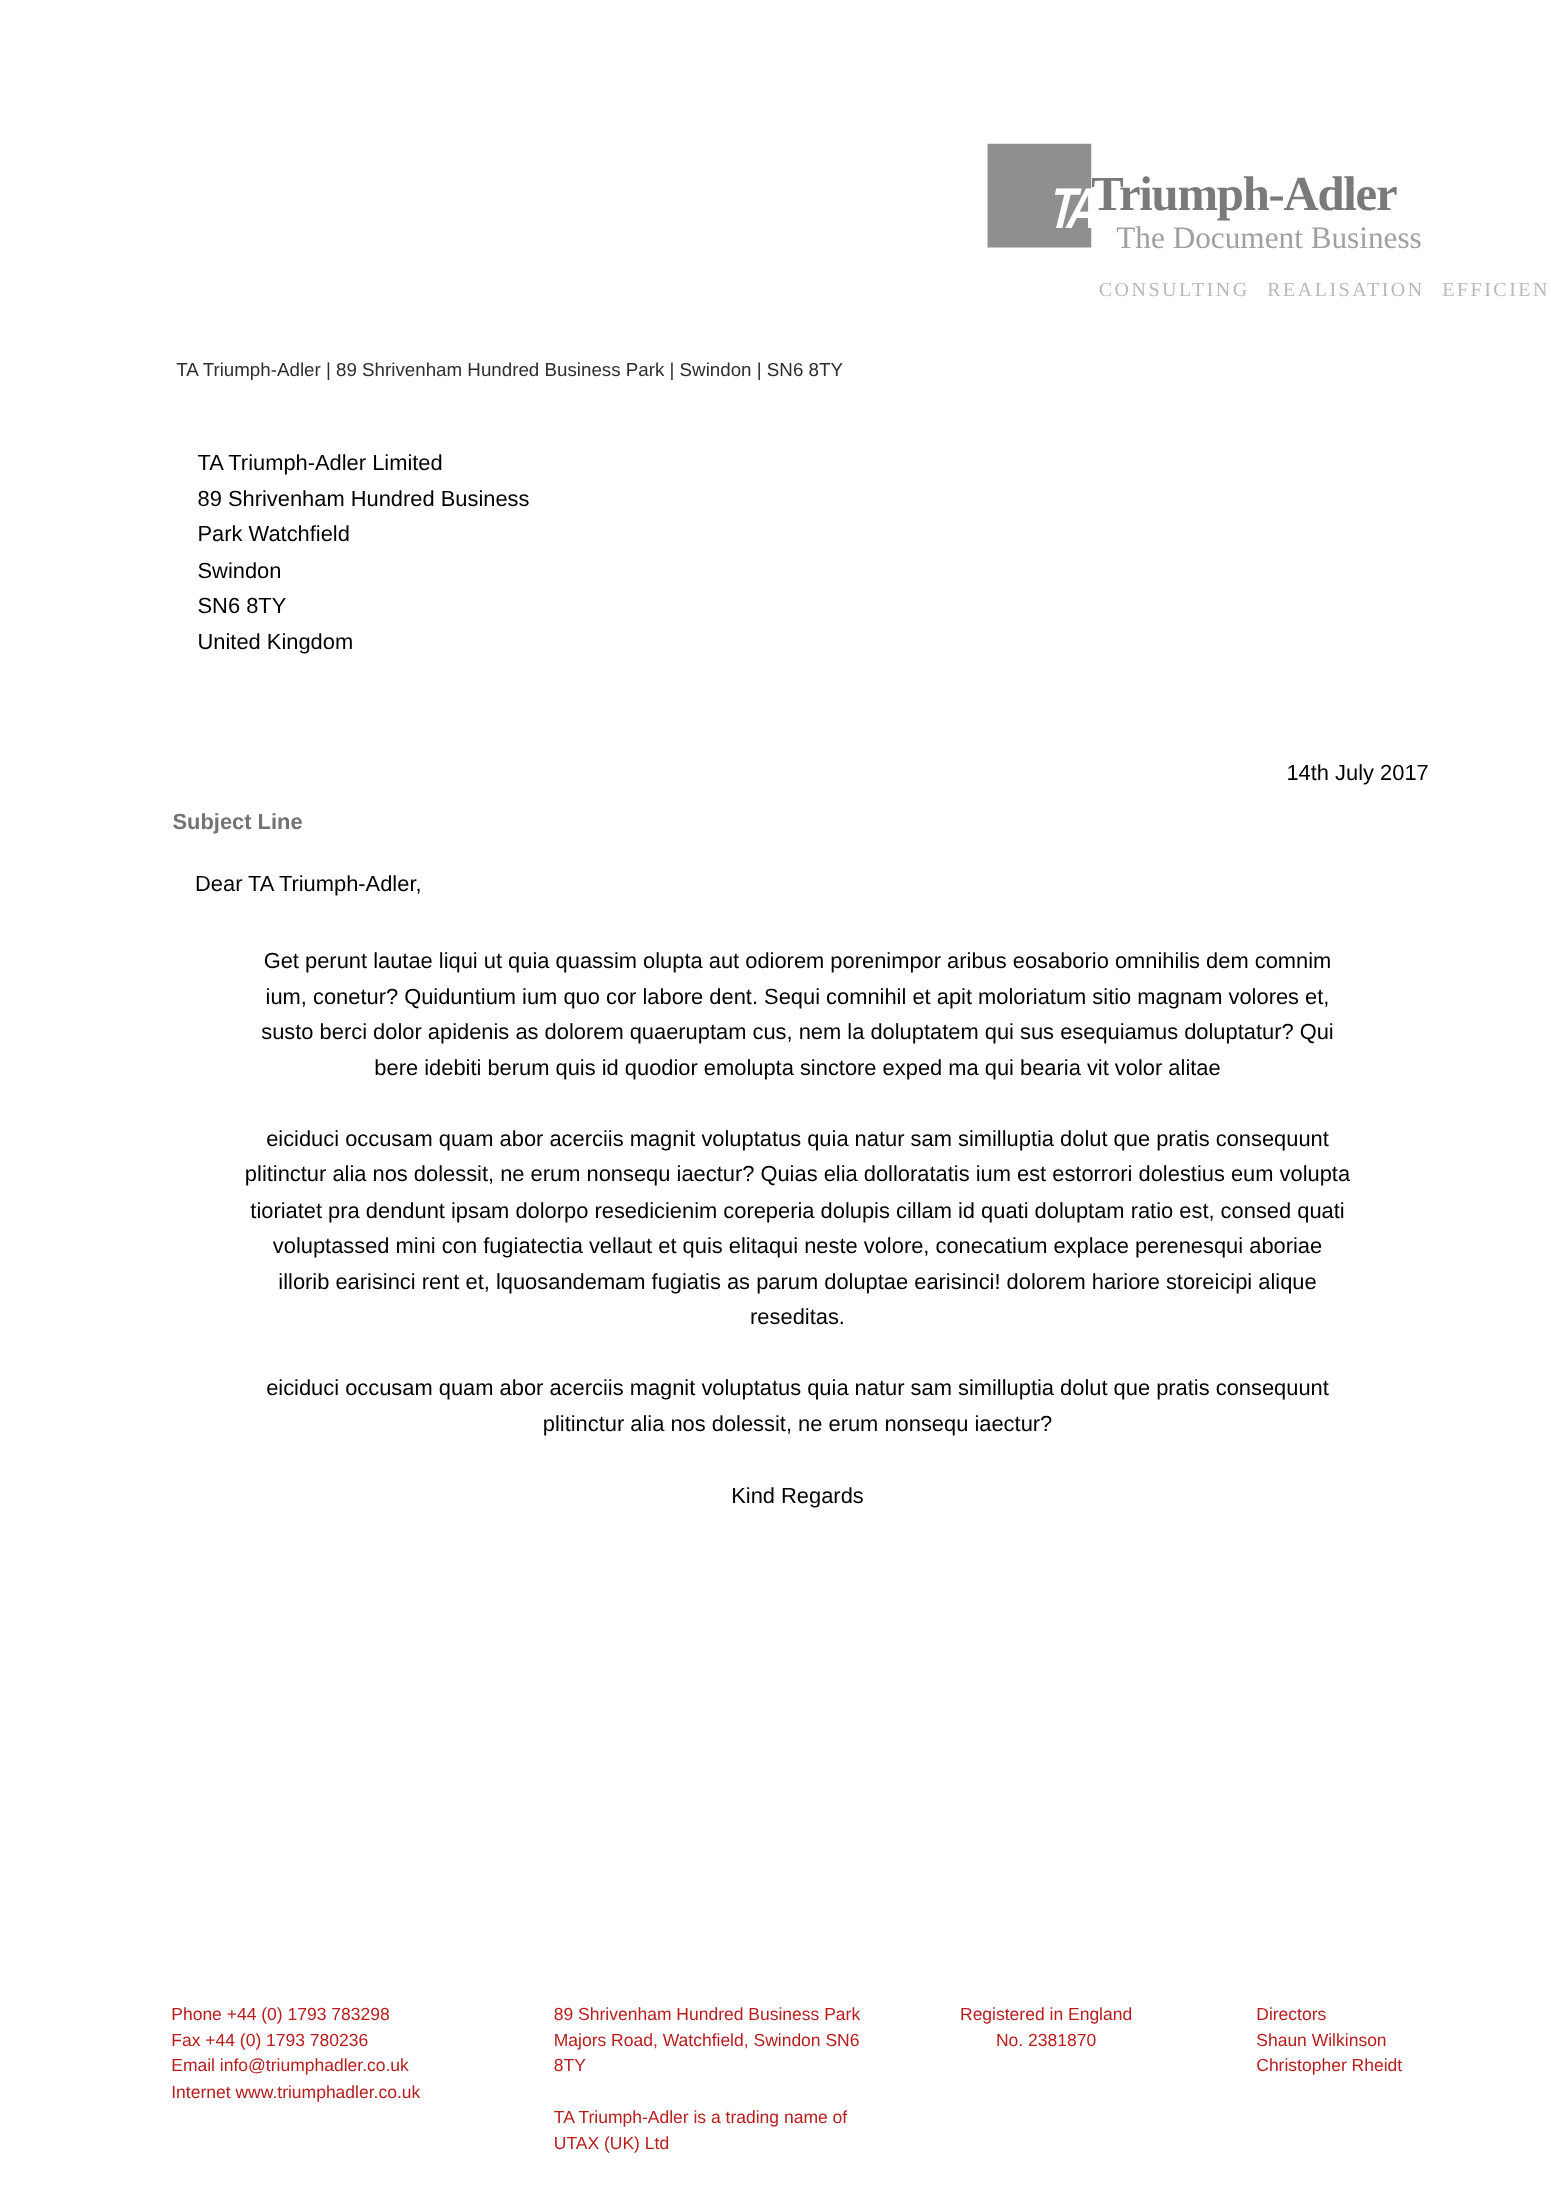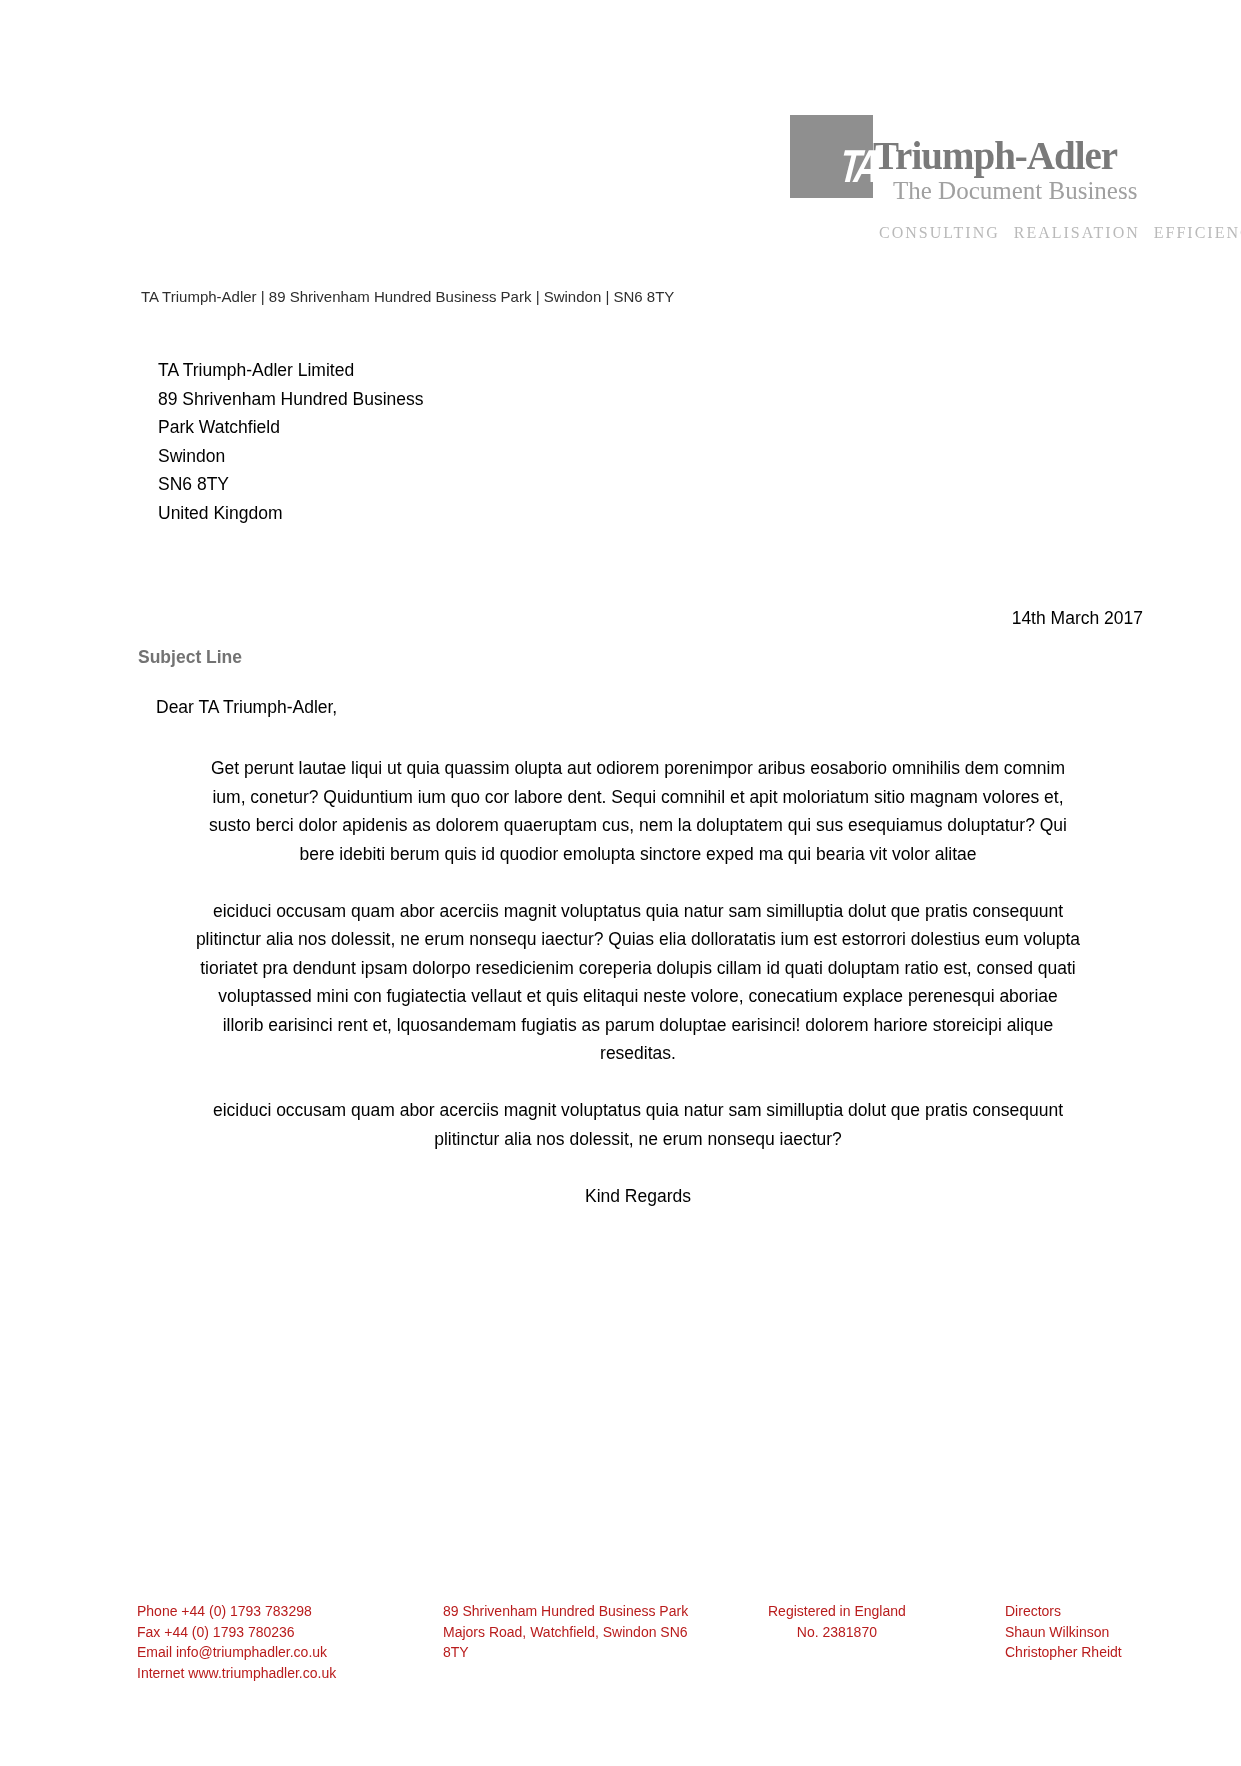--- a/index.html
+++ b/index.html
@@ -60,36 +60,37 @@
       <div class="logo-brand">Triumph-Adler</div>
       <div class="logo-tagline">The Document Business</div>
       <div class="logo-subtagline">CONSULTING REALISATION EFFICIENCY</div>
     </div>
   </div>
 
   <div class="sender-line">TA Triumph-Adler | 89 Shrivenham Hundred Business Park | Swindon | SN6 8TY</div>
 
   <div class="recipient">TA Triumph-Adler Limited<br>89 Shrivenham Hundred Business<br>Park Watchfield<br>Swindon<br>SN6 8TY<br>United Kingdom</div>
 
-  <div class="date">14th March 2017</div>
+  <div class="date">14th July 2017</div>
 
   <div class="subject">Subject Line</div>
 
   <div class="salutation">Dear TA Triumph-Adler,</div>
 
   <div class="body">
     <p>Get perunt lautae liqui ut quia quassim olupta aut odiorem porenimpor aribus eosaborio omnihilis dem comnim<br>ium, conetur? Quiduntium ium quo cor labore dent. Sequi comnihil et apit moloriatum sitio magnam volores et,<br>susto berci dolor apidenis as dolorem quaeruptam cus, nem la doluptatem qui sus esequiamus doluptatur? Qui<br>bere idebiti berum quis id quodior emolupta sinctore exped ma qui bearia vit volor alitae</p>
     <p>eiciduci occusam quam abor acerciis magnit voluptatus quia natur sam similluptia dolut que pratis consequunt<br>plitinctur alia nos dolessit, ne erum nonsequ iaectur? Quias elia dolloratatis ium est estorrori dolestius eum volupta<br>tioriatet pra dendunt ipsam dolorpo resedicienim coreperia dolupis cillam id quati doluptam ratio est, consed quati<br>voluptassed mini con fugiatectia vellaut et quis elitaqui neste volore, conecatium explace perenesqui aboriae<br>illorib earisinci rent et, lquosandemam fugiatis as parum doluptae earisinci! dolorem hariore storeicipi alique<br>reseditas.</p>
     <p>eiciduci occusam quam abor acerciis magnit voluptatus quia natur sam similluptia dolut que pratis consequunt<br>plitinctur alia nos dolessit, ne erum nonsequ iaectur?</p>
     <p>Kind Regards</p>
   </div>
 
   <div class="footer-col col-contact">Phone +44 (0) 1793 783298<br>Fax +44 (0) 1793 780236<br>Email info@triumphadler.co.uk<br>Internet www.triumphadler.co.uk</div>
 
   <div class="footer-col col-address">
     <div>89 Shrivenham Hundred Business Park<br>Majors Road, Watchfield, Swindon SN6<br>8TY</div>
+    <div class="trading-block">TA Triumph-Adler is a trading name of<br>UTAX (UK) Ltd</div>
   </div>
 
   <div class="footer-col col-reg">Registered in England<br>No. 2381870</div>
 
   <div class="footer-col col-directors">Directors<br>Shaun Wilkinson<br>Christopher Rheidt</div>
 
 </div>
 
 </body></html>

